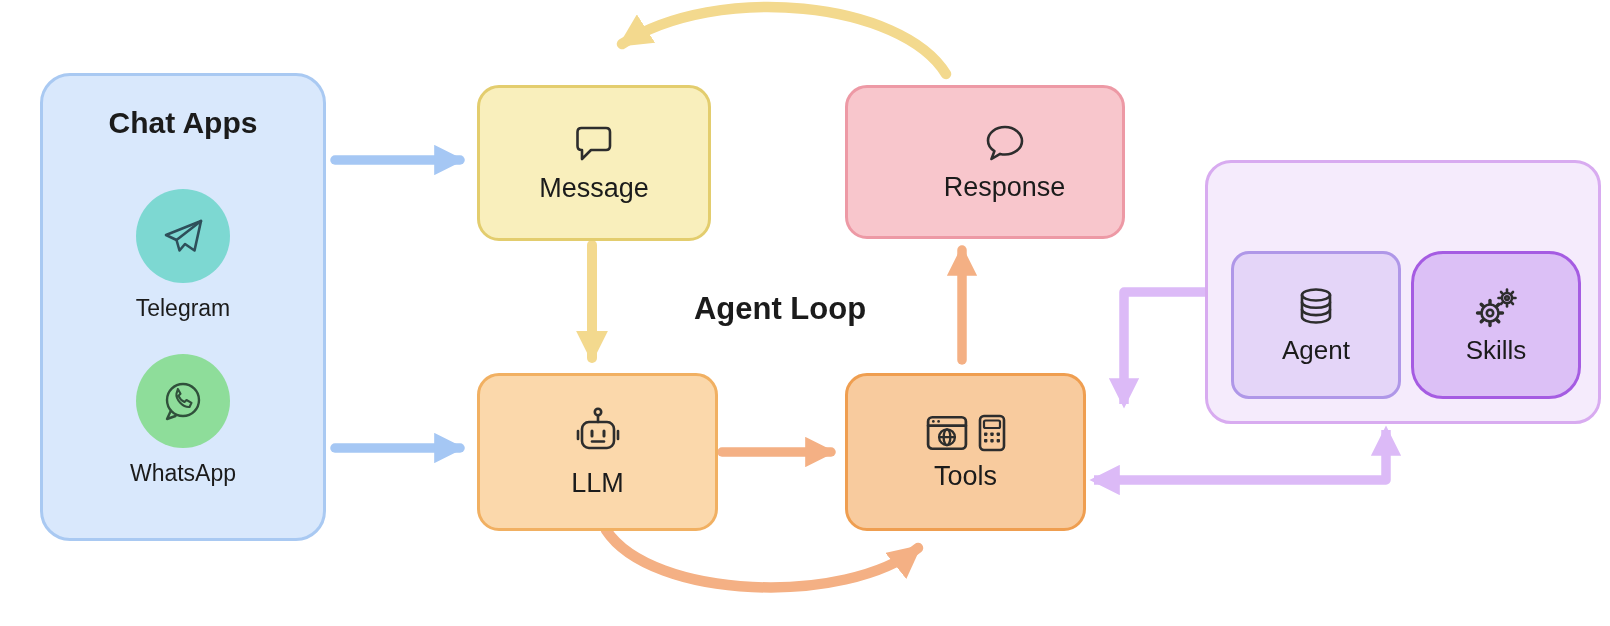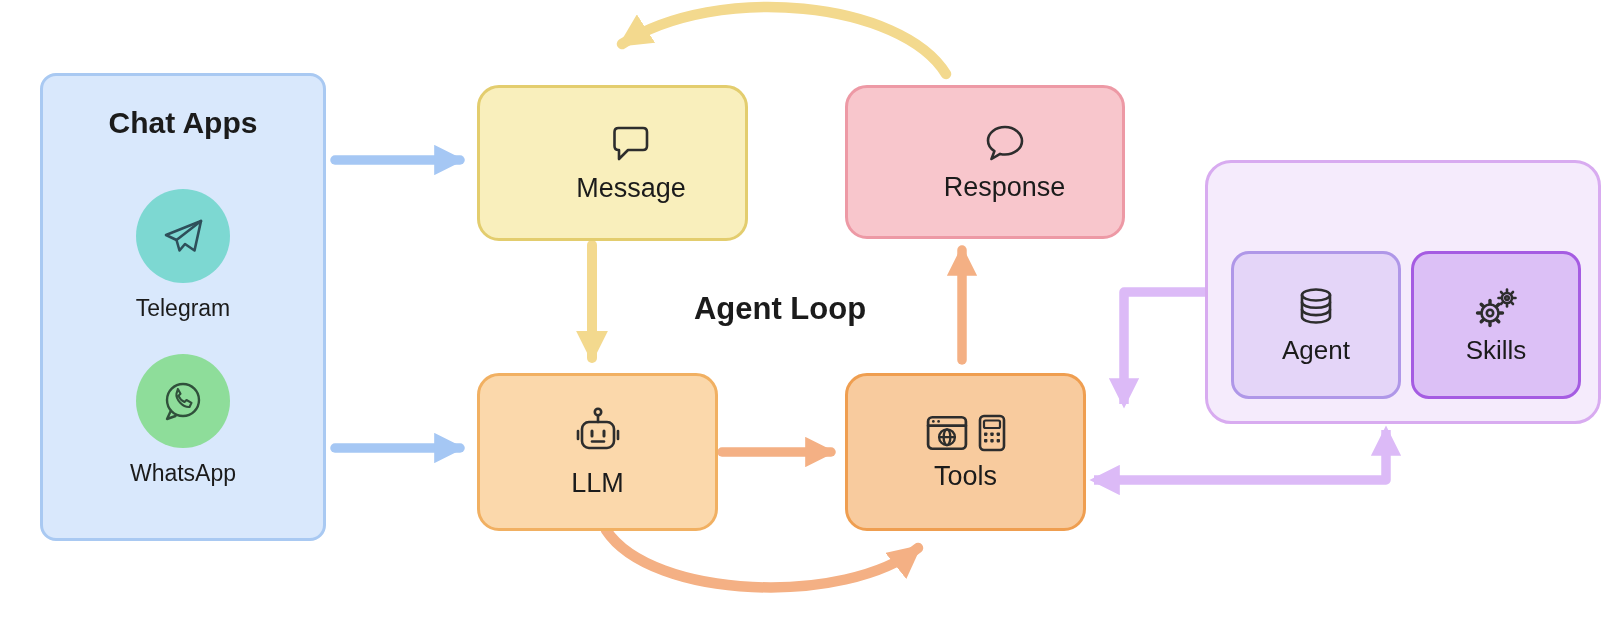--- a/index.html
+++ b/index.html
@@ -22,28 +22,28 @@
   .panel-title{position:absolute;left:0;width:100%;text-align:center;font-size:30px;font-weight:600;}
   .node{position:absolute;border-style:solid;border-width:3px;border-radius:22px;display:flex;flex-direction:column;align-items:center;justify-content:center;gap:7px;}
   .node .label{font-size:27px;font-weight:500;}
   .subbox{position:absolute;border-style:solid;border-width:3px;border-radius:18px;display:flex;flex-direction:column;align-items:center;justify-content:center;gap:4px;}
   .subbox .label{font-size:26px;font-weight:500;}
   .icon-row{display:flex;align-items:center;gap:10px;}
   svg.icon{stroke:var(--icon-stroke);fill:none;stroke-width:2.6;stroke-linecap:round;stroke-linejoin:round;display:block;}
   svg.icon .fill{fill:var(--icon-stroke);stroke:none;}
   .app-circle{position:absolute;width:94px;height:94px;border-radius:50%;display:flex;align-items:center;justify-content:center;}
   .app-label{position:absolute;left:0;width:100%;text-align:center;font-size:23px;font-weight:400;}
-  #chat-panel{left:40px;top:73px;width:280px;height:462px;background:var(--chat-fill);border-color:var(--chat-border);border-radius:16px;}
-  #message-node{left:477px;top:85px;width:228px;height:150px;background:var(--message-fill);border-color:var(--message-border);padding-left:37px;}
+  #chat-panel{left:40px;top:73px;width:280px;height:462px;background:var(--chat-fill);border-color:var(--chat-border);border-radius:30px;}
+  #message-node{left:477px;top:85px;width:228px;height:150px;background:var(--message-fill);border-color:var(--message-border);}
   #response-node{left:845px;top:85px;width:235px;height:148px;background:var(--response-fill);border-color:var(--response-border);padding-left:39px;}
   #llm-node{left:477px;top:373px;width:235px;height:152px;background:var(--llm-fill);border-color:var(--llm-border);}
   #tools-node{left:845px;top:373px;width:235px;height:152px;background:var(--tools-fill);border-color:var(--tools-border);justify-content:center;}
   #context-panel{left:1205px;top:160px;width:390px;height:258px;background:var(--context-fill);border-color:var(--context-border);border-radius:26px;}
   #memory-box{left:23px;top:88px;width:164px;height:142px;background:var(--memory-fill);border-color:var(--memory-border);}
-  #skills-box{left:203px;top:88px;width:164px;height:142px;background:var(--skills-fill);border-color:var(--skills-border);}
+  #skills-box{left:203px;top:88px;width:164px;height:142px;background:var(--skills-fill);border-color:var(--skills-border);border-radius:32px;}
   #agent-loop-label{position:absolute;left:655px;top:291px;width:250px;text-align:center;font-size:31px;font-weight:700;}
   #arrows{position:absolute;left:0;top:0;pointer-events:none;}
   #arrows path{fill:none;}
 </style>
 </head>
 <body>
 
 <div id="canvas">
 
   <svg id="arrows" width="1610" height="626" viewBox="0 0 1610 626">

